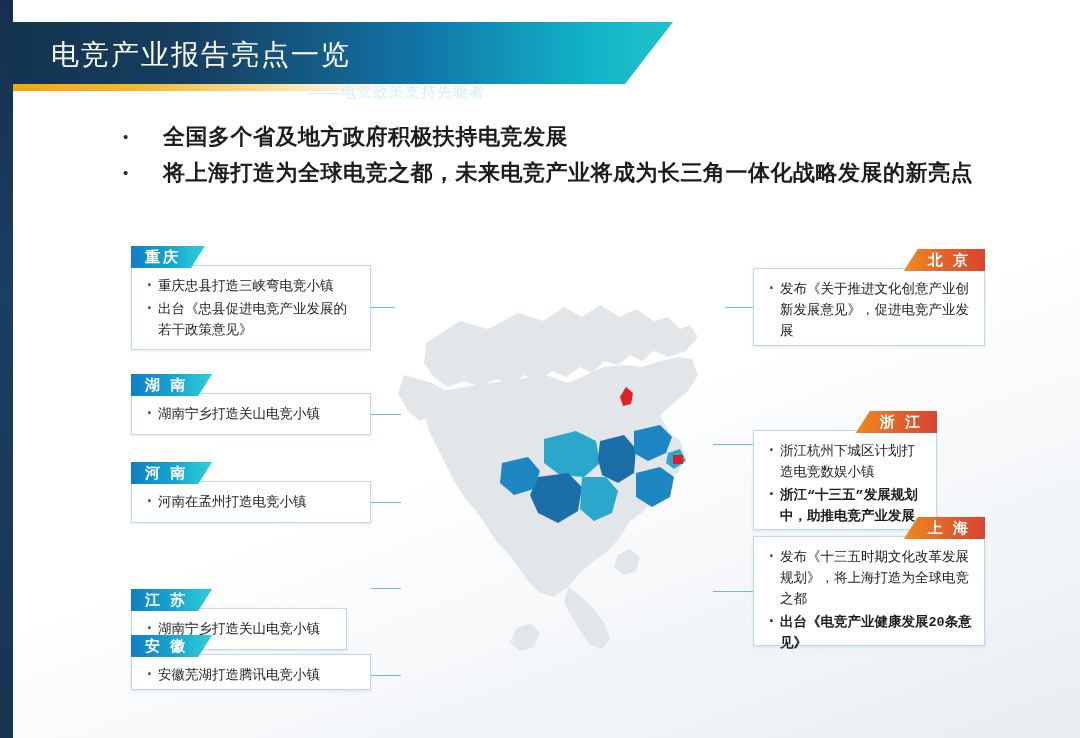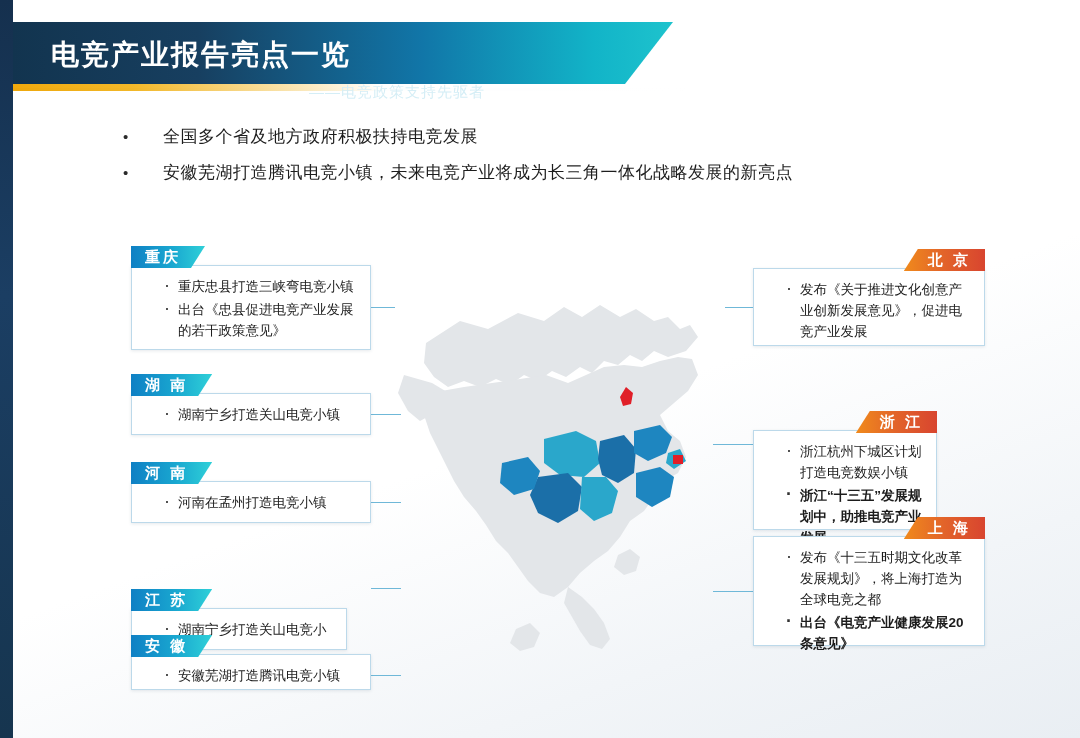--- a/index.html
+++ b/index.html
@@ -47,21 +47,21 @@
   .header .under2 {
     position: absolute;
     left: 0; top: 66px;
     width: 672px; height: 3px;
     background: linear-gradient(90deg,#cfd9e1 0%, #eef2f5 70%, #ffffff 100%);
   }
   .h-title {
     position: absolute;
     left: 38px; top: 14px;
     font-size: 28px;
-    font-weight: bold;
+    font-weight: normal;
     color: #ffffff;
     letter-spacing: 2px;
   }
   .h-sub {
     position: absolute;
     left: 296px; top: 25px;
     font-size: 15px;
     color: #d5eef6;
     letter-spacing: 1px;
     margin-top: 36px;
@@ -78,40 +78,40 @@
     margin-bottom: 10px;
   }
   .bullet .dot {
     width: 18px;
     color: #2a2a2a;
     font-size: 15px;
     line-height: 26px;
     flex: 0 0 18px;
   }
   .bullet .txt {
-    font-size: 17px;
+    font-size: 22px;
     color: #1d1d1d;
     line-height: 26px;
     letter-spacing: .5px;
     padding-left: 22px;
+    font-weight: bold;
   }
   
   .map-wrap {
     position: absolute;
     left: 355px; top: 225px;
     width: 380px; height: 470px;
   }
   .map-wrap svg { display:block; }
   
   .card {
     position: absolute;
     background: #ffffff;
     border: 1px solid #bcd9ea;
     box-shadow: 0 1px 3px rgba(80,100,120,.14);
-    padding-left: 20px;
   }
   .card .tab {
     position: absolute;
     top: -20px;
     height: 22px;
     line-height: 22px;
     font-size: 15px;
     font-weight: bold;
     color: #ffffff;
     letter-spacing: 3px;
@@ -127,20 +127,21 @@
     right: -1px;
     background: linear-gradient(90deg,#f08a1c 0%, #e2632a 50%, #d8452f 100%);
     clip-path: polygon(14px 0, 100% 0, 100% 100%, 0 100%);
     padding-left: 24px;
     text-align: left;
   }
   .card ul {
     list-style: none;
     margin: 0;
     padding: 10px 12px 10px 10px;
+    font-family: Liberation Mono, monospace;
   }
   .card li {
     position: relative;
     padding-left: 16px;
     font-size: 13.5px;
     color: #1c1c1c;
     line-height: 21px;
     margin-bottom: 2px;
   }
   .card li::before {
@@ -183,21 +184,21 @@
     <div class="h-sub">——电竞政策支持先驱者</div>
   </div>
 
   <div class="bullets">
     <div class="bullet">
       <span class="dot">•</span>
       <span class="txt">全国多个省及地方政府积极扶持电竞发展</span>
     </div>
     <div class="bullet">
       <span class="dot">•</span>
-      <span class="txt">安徽芜湖打造腾讯电竞小镇，未来电竞产业将成为长三角一体化战略发展的新亮点</span>
+      <span class="txt">将上海打造为全球电竞之都，未来电竞产业将成为长三角一体化战略发展的新亮点</span>
     </div>
   </div>
 
   <div class="map-wrap">
     <svg width="380" height="470" viewBox="0 0 380 470">
 
       <g>
         <path fill="#e3e6e9" d="M58 118 L92 96 L120 104 L150 88 L176 96 L196 82 L214 92 L232 80 L252 92 L268 84 L286 96 L300 92 L312 104 L322 100 L330 112 L318 126 L300 132 L286 126 L274 136 L262 130 L250 140 L236 136 L224 148 L212 142 L198 152 L184 146 L170 156 L156 150 L142 160 L128 154 L112 162 L96 156 L80 162 L66 152 L56 138 Z"></path>
         <path fill="#e3e6e9" d="M36 150 L64 158 L84 170 L70 186 L52 196 L40 186 L30 168 Z"></path>
         <path fill="#e3e6e9" d="M62 168 L96 162 L124 158 L152 154 L178 150 L200 158 L218 150 L236 142 L256 140 L274 142 L292 136 L310 132 L324 134 L330 150 L320 166 L306 178 L292 190 L300 206 L312 216 L318 232 L310 248 L296 256 L286 272 L276 286 L262 296 L252 312 L240 326 L226 336 L212 348 L200 362 L186 372 L172 368 L160 356 L150 342 L140 328 L128 316 L118 300 L108 286 L96 272 L86 256 L78 240 L70 224 L62 208 L56 190 Z"></path>

